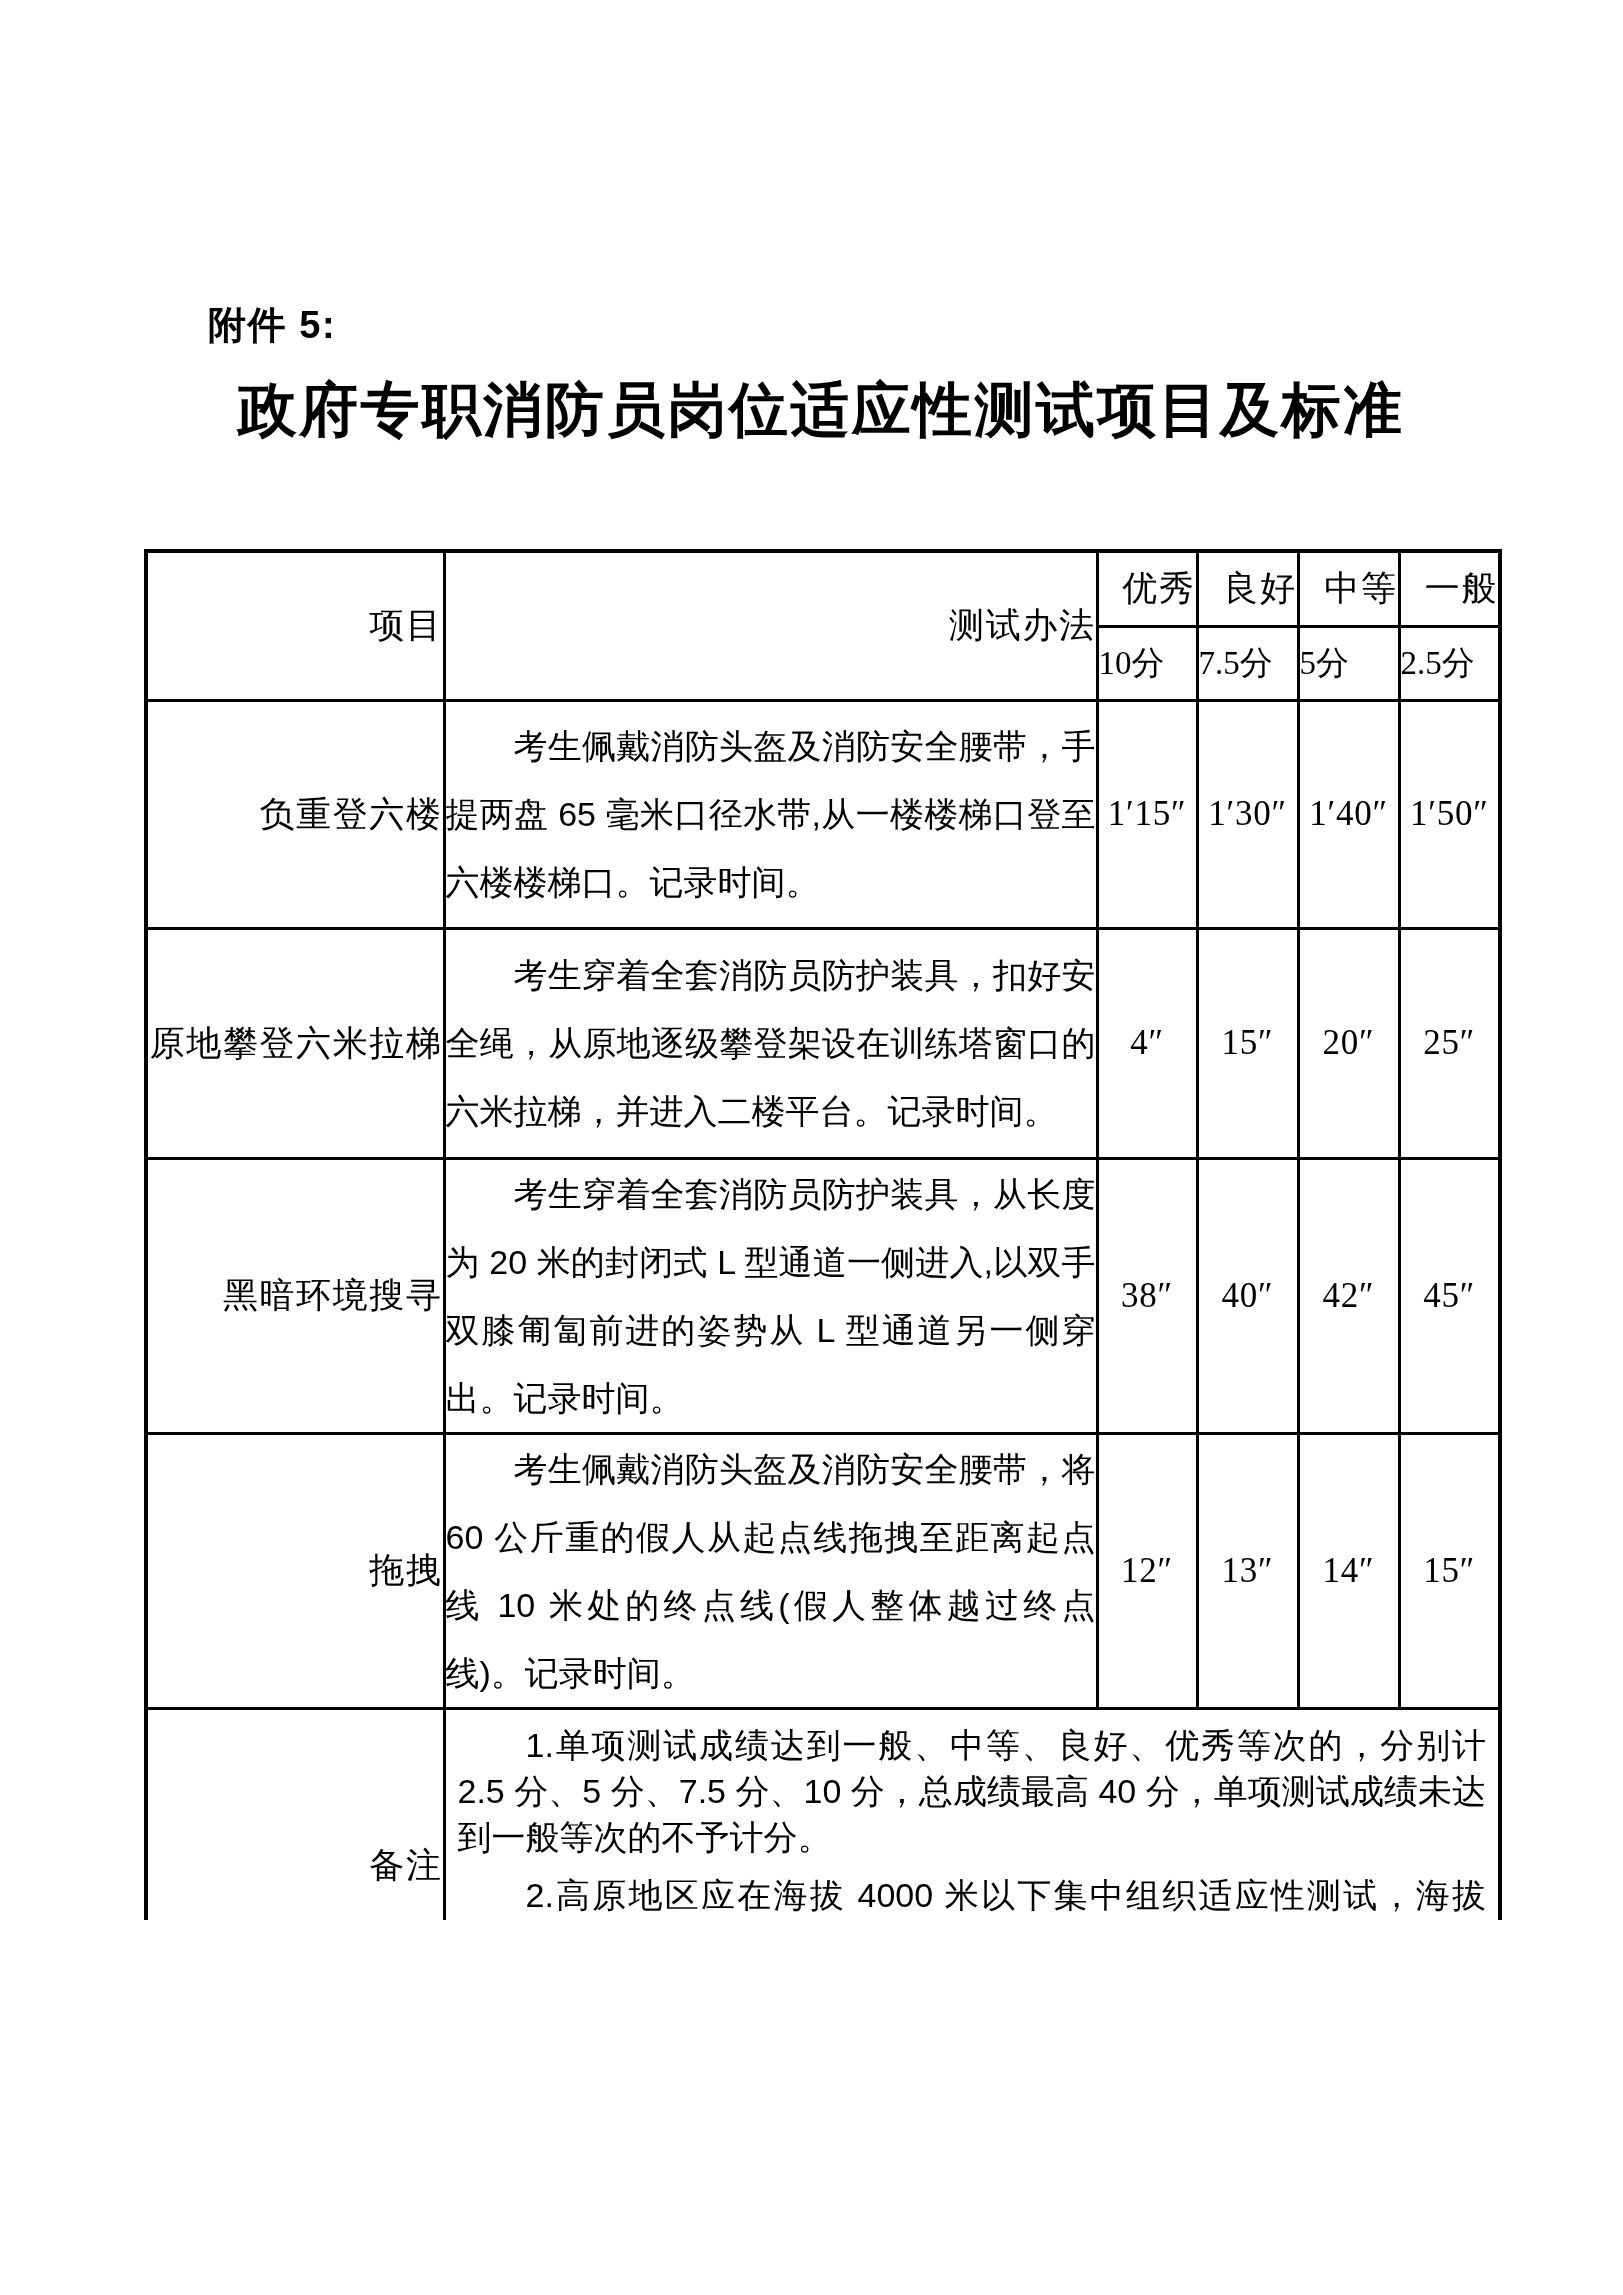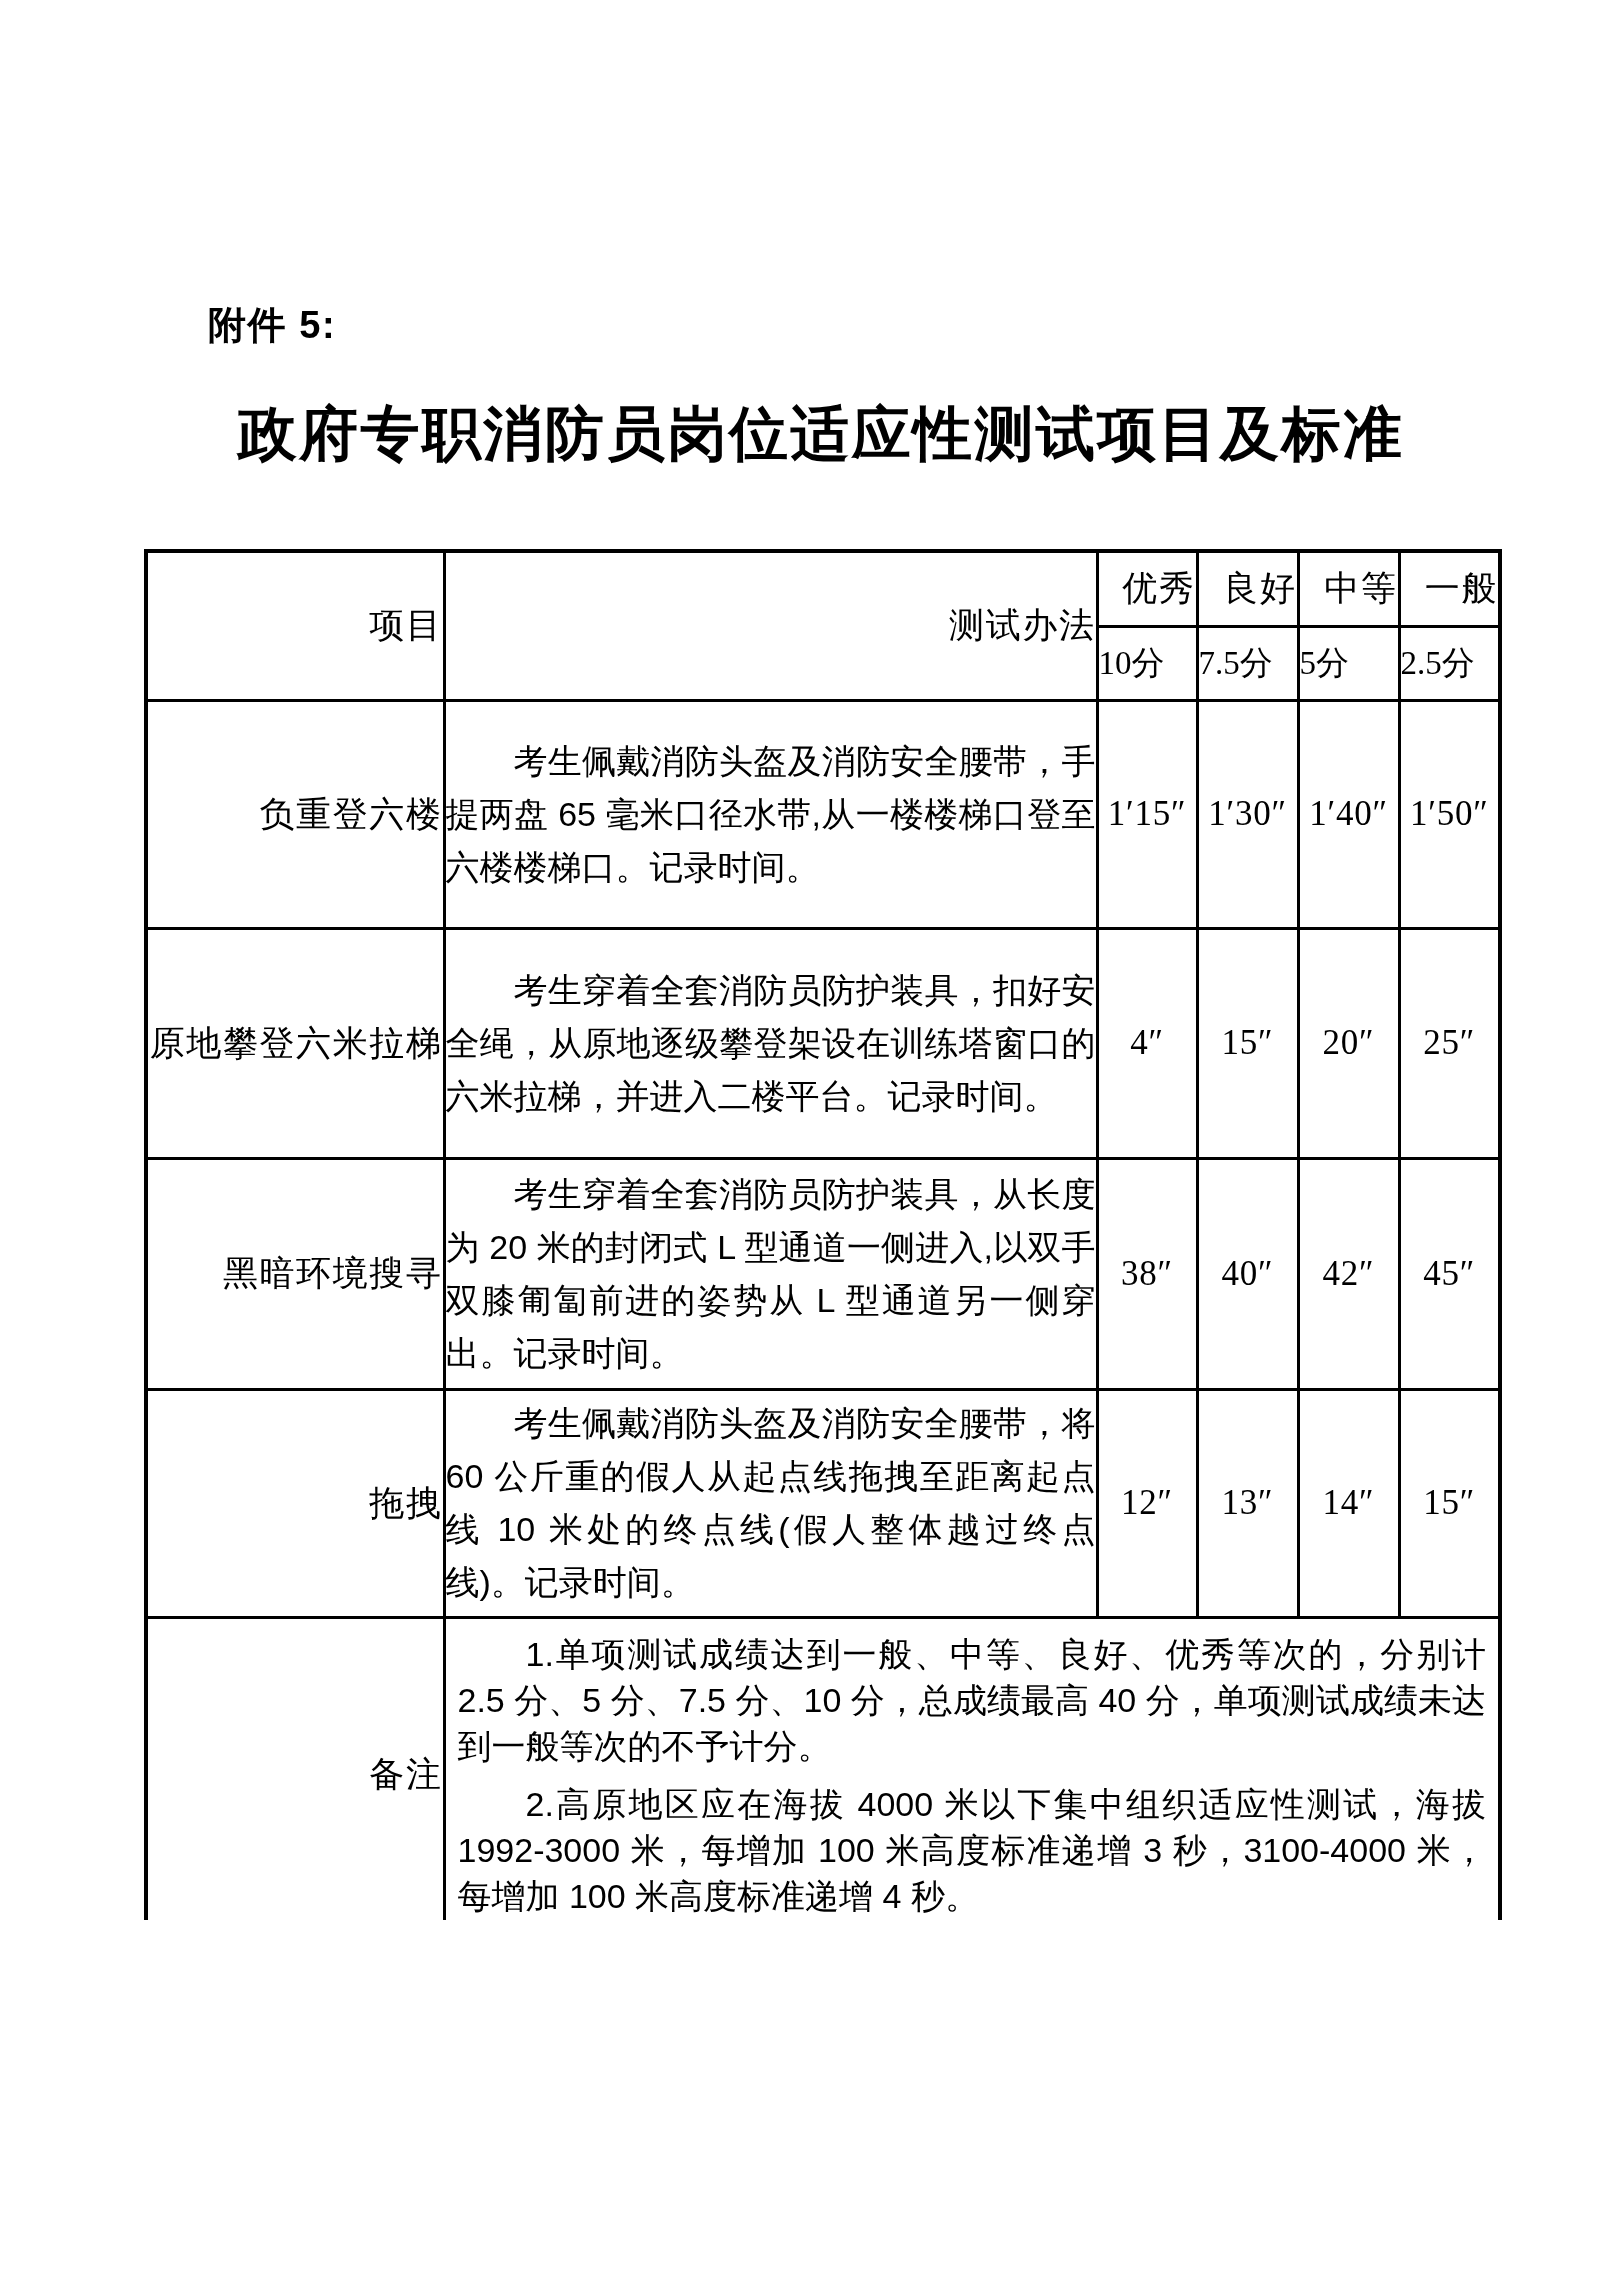--- a/index.html
+++ b/index.html
@@ -28,21 +28,20 @@
   .doc-title {
     position: absolute;
     left: 144px;
     top: 371px;
     width: 1354px;
     text-align: center;
     font-size: 59px;
     font-weight: 700;
     letter-spacing: 2.4px;
     white-space: nowrap;
-    margin-top: 24px;
   }
   .doc-subtitle {
     position: absolute;
     left: 144px;
     top: 466px;
     width: 1354px;
     text-align: center;
     font-size: 43px;
     font-weight: 600;
     letter-spacing: 0.8px;
@@ -85,21 +84,21 @@
   }
   .cell-score-head {
     text-align: left;
     font-size: 33px;
     font-weight: 600;
     font-family: "Liberation Serif", serif;
   }
   .cell-method {
     text-align: justify;
     font-size: 34px;
-    line-height: 53px;
+    line-height: 68px;
     padding: 16px 12.7px 16px 12.7px;
     font-weight: 500;
   }
   .cell-method .para {
     margin: 0;
     text-indent: 2em;
     text-align: justify;
   }
   .cell-score {
     text-align: center;

